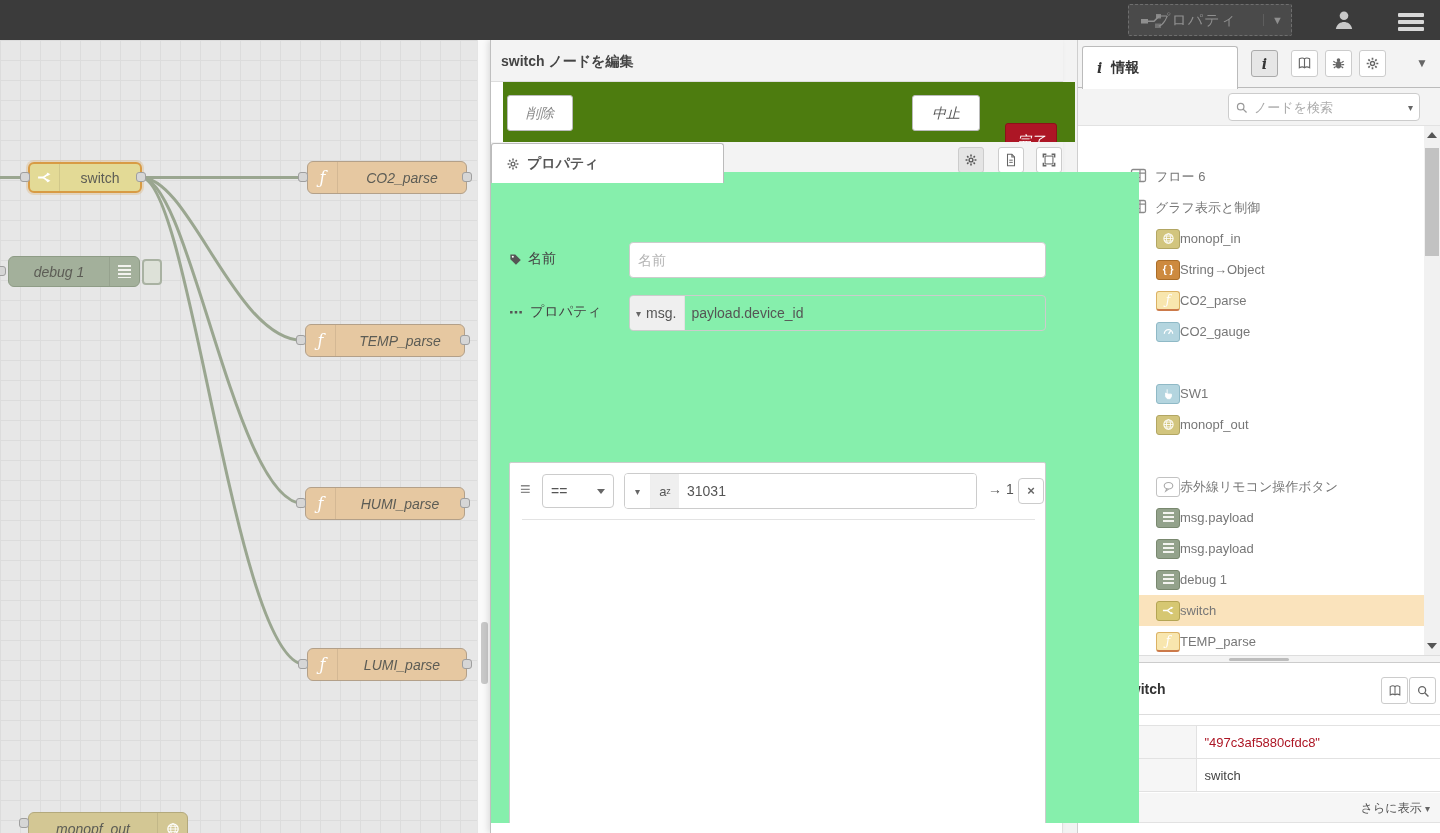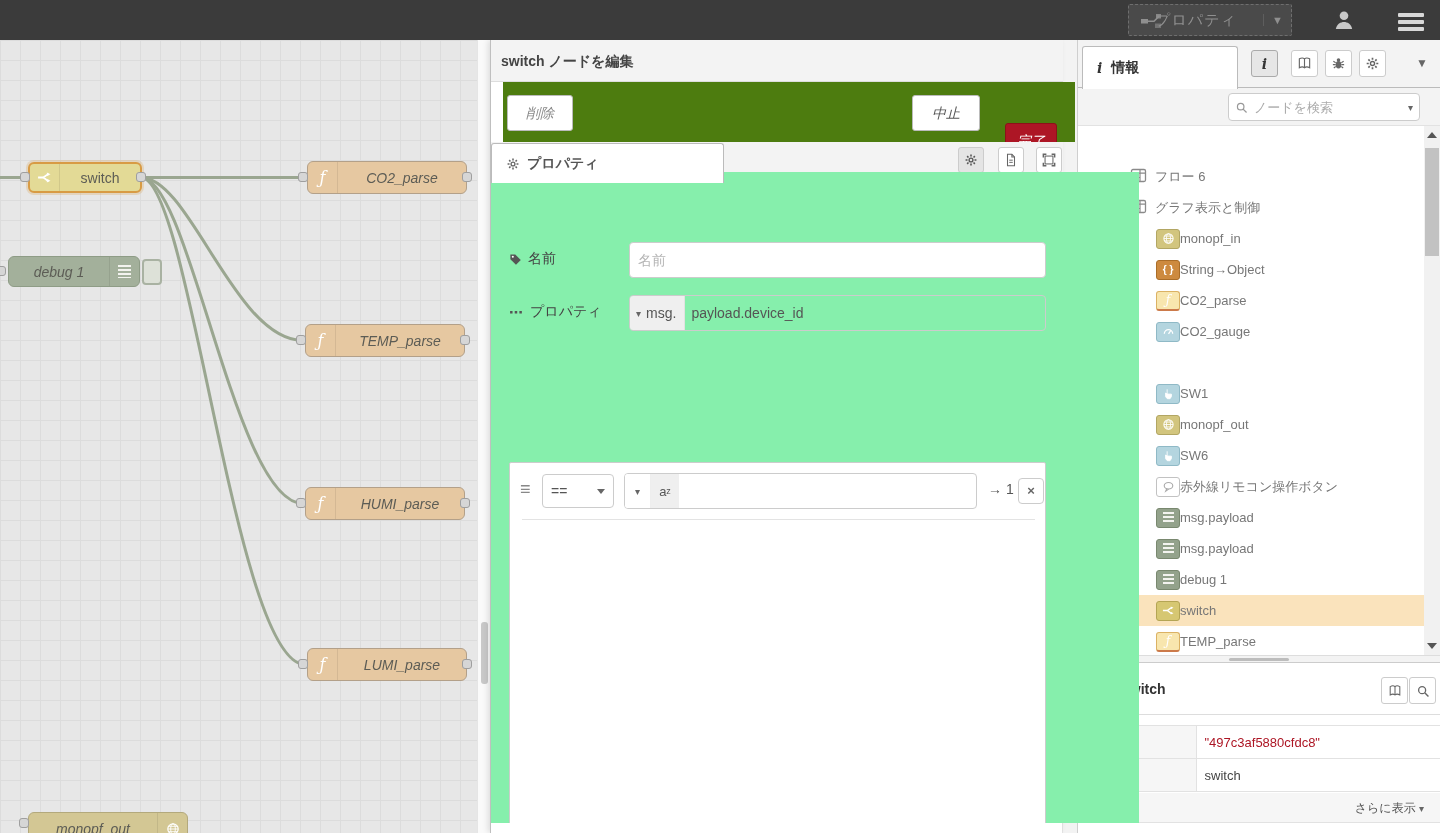--- a/index.html
+++ b/index.html
@@ -120,21 +120,21 @@
 
   #detail { position:absolute; left:0; top:623px; width:362px; height:170px; background:#fff; }
   #detail-header { position:absolute; left:0; top:0; width:362px; height:52px; border-bottom:1px solid #ddd; display:flex; align-items:center; padding-left:8px; gap:12px; }
   #detail-title { font-weight:bold; color:#333; font-size:14px; }
   #detail-book-btn { left:303px; top:14px; } #detail-search-btn { left:331px; top:14px; }
   .dtable { position:absolute; left:0; top:62px; width:362px; border-top:1px solid #e2e2e2; border-collapse:collapse; }
   .dtable td { border-bottom:1px solid #e2e2e2; height:33px; font-size:13px; padding:0 8px; }
   .dtable td.k { width:118px; background:#f6f6f6; color:#1d4ed8; border-right:1px solid #e2e2e2; }
   .dtable td.v { color:#444; }
   .dtable td.v.red { color:#ad1625; }
-  #detail-more { position:absolute; left:0; top:130px; width:362px; height:30px; background:#f6f6f6; border-bottom:1px solid #e2e2e2; text-align:right; line-height:30px; padding-right:16px; font-size:12px; color:#555; cursor:pointer; }
+  #detail-more { position:absolute; left:0; top:130px; width:362px; height:30px; background:#f6f6f6; border-bottom:1px solid #e2e2e2; text-align:right; line-height:30px; padding-right:10px; font-size:12px; color:#555; cursor:pointer; }
 </style>
 </head>
 <body>
 
 <div id="app">
 
   <div id="header">
     <div id="deploy-btn">
       <svg class="abs" style="left:12px;top:9px" width="22" height="14" viewBox="0 0 22 14">
         <rect x="0" y="5" width="7" height="4.5" fill="#8f8f8f"></rect>
@@ -313,20 +313,21 @@
           <span id="rule-handle">≡</span>
           <span id="rule-op">
             <span>==</span>
             <span class="sel-caret"></span>
           </span>
           <span id="rule-value-group">
             <span id="rule-type-btn">
                 <span class="caret-g">▾</span>
               </span>
             <span id="rule-type-az">a<sub>z</sub></span>
+            <input id="rule-value-input" value="31031" style="">
           </span>
           <span id="rule-output">→ 1</span>
           <span id="rule-remove">×</span>
         </div>
         <div id="rule-divider"></div>
       </div>
     </div>
   </div>
 
   <div id="splitter"></div>
@@ -432,28 +433,20 @@
       </div>
       <div class="trow lv2" style="top:283px">
         <span class="nicon monopf ticon">
             <svg width="13" height="13" viewBox="0 0 14 14">
               <circle cx="7" cy="7" r="5" stroke="#fff" stroke-width="1.1" fill="none"></circle>
               <ellipse cx="7" cy="7" rx="2.2" ry="5" stroke="#fff" stroke-width=".9" fill="none"></ellipse>
               <path d="M2.2 7h9.6M3 4.4h8M3 9.6h8" stroke="#fff" stroke-width=".9"></path>
             </svg>
           </span>
         <span class="tlabel">monopf_out</span>
-      </div>
-      <div class="trow lv2" style="top:314px">
-        <span class="nicon ui ticon">
-            <svg width="12" height="12" viewBox="0 0 14 14">
-              <path d="M6 1.5v5.5M6 7 4.2 5.8v4.4l2 2.3h3.2L11 10V7.2z" fill="#fff" stroke="#fff" stroke-width="1" stroke-linejoin="round"></path>
-            </svg>
-          </span>
-        <span class="tlabel">SW6</span>
       </div>
       <div class="trow lv2" style="top:345px">
         <span class="nicon comment ticon">
             <svg width="13" height="13" viewBox="0 0 14 14">
               <ellipse cx="7" cy="6.2" rx="4.6" ry="3.5" stroke="#aaa" stroke-width="1.2" fill="none"></ellipse>
               <path d="M5.2 9.2 4 12l3.2-2.2" stroke="#aaa" stroke-width="1.2" fill="none"></path>
             </svg>
           </span>
         <span class="tlabel">赤外線リモコン操作ボタン</span>
       </div>

